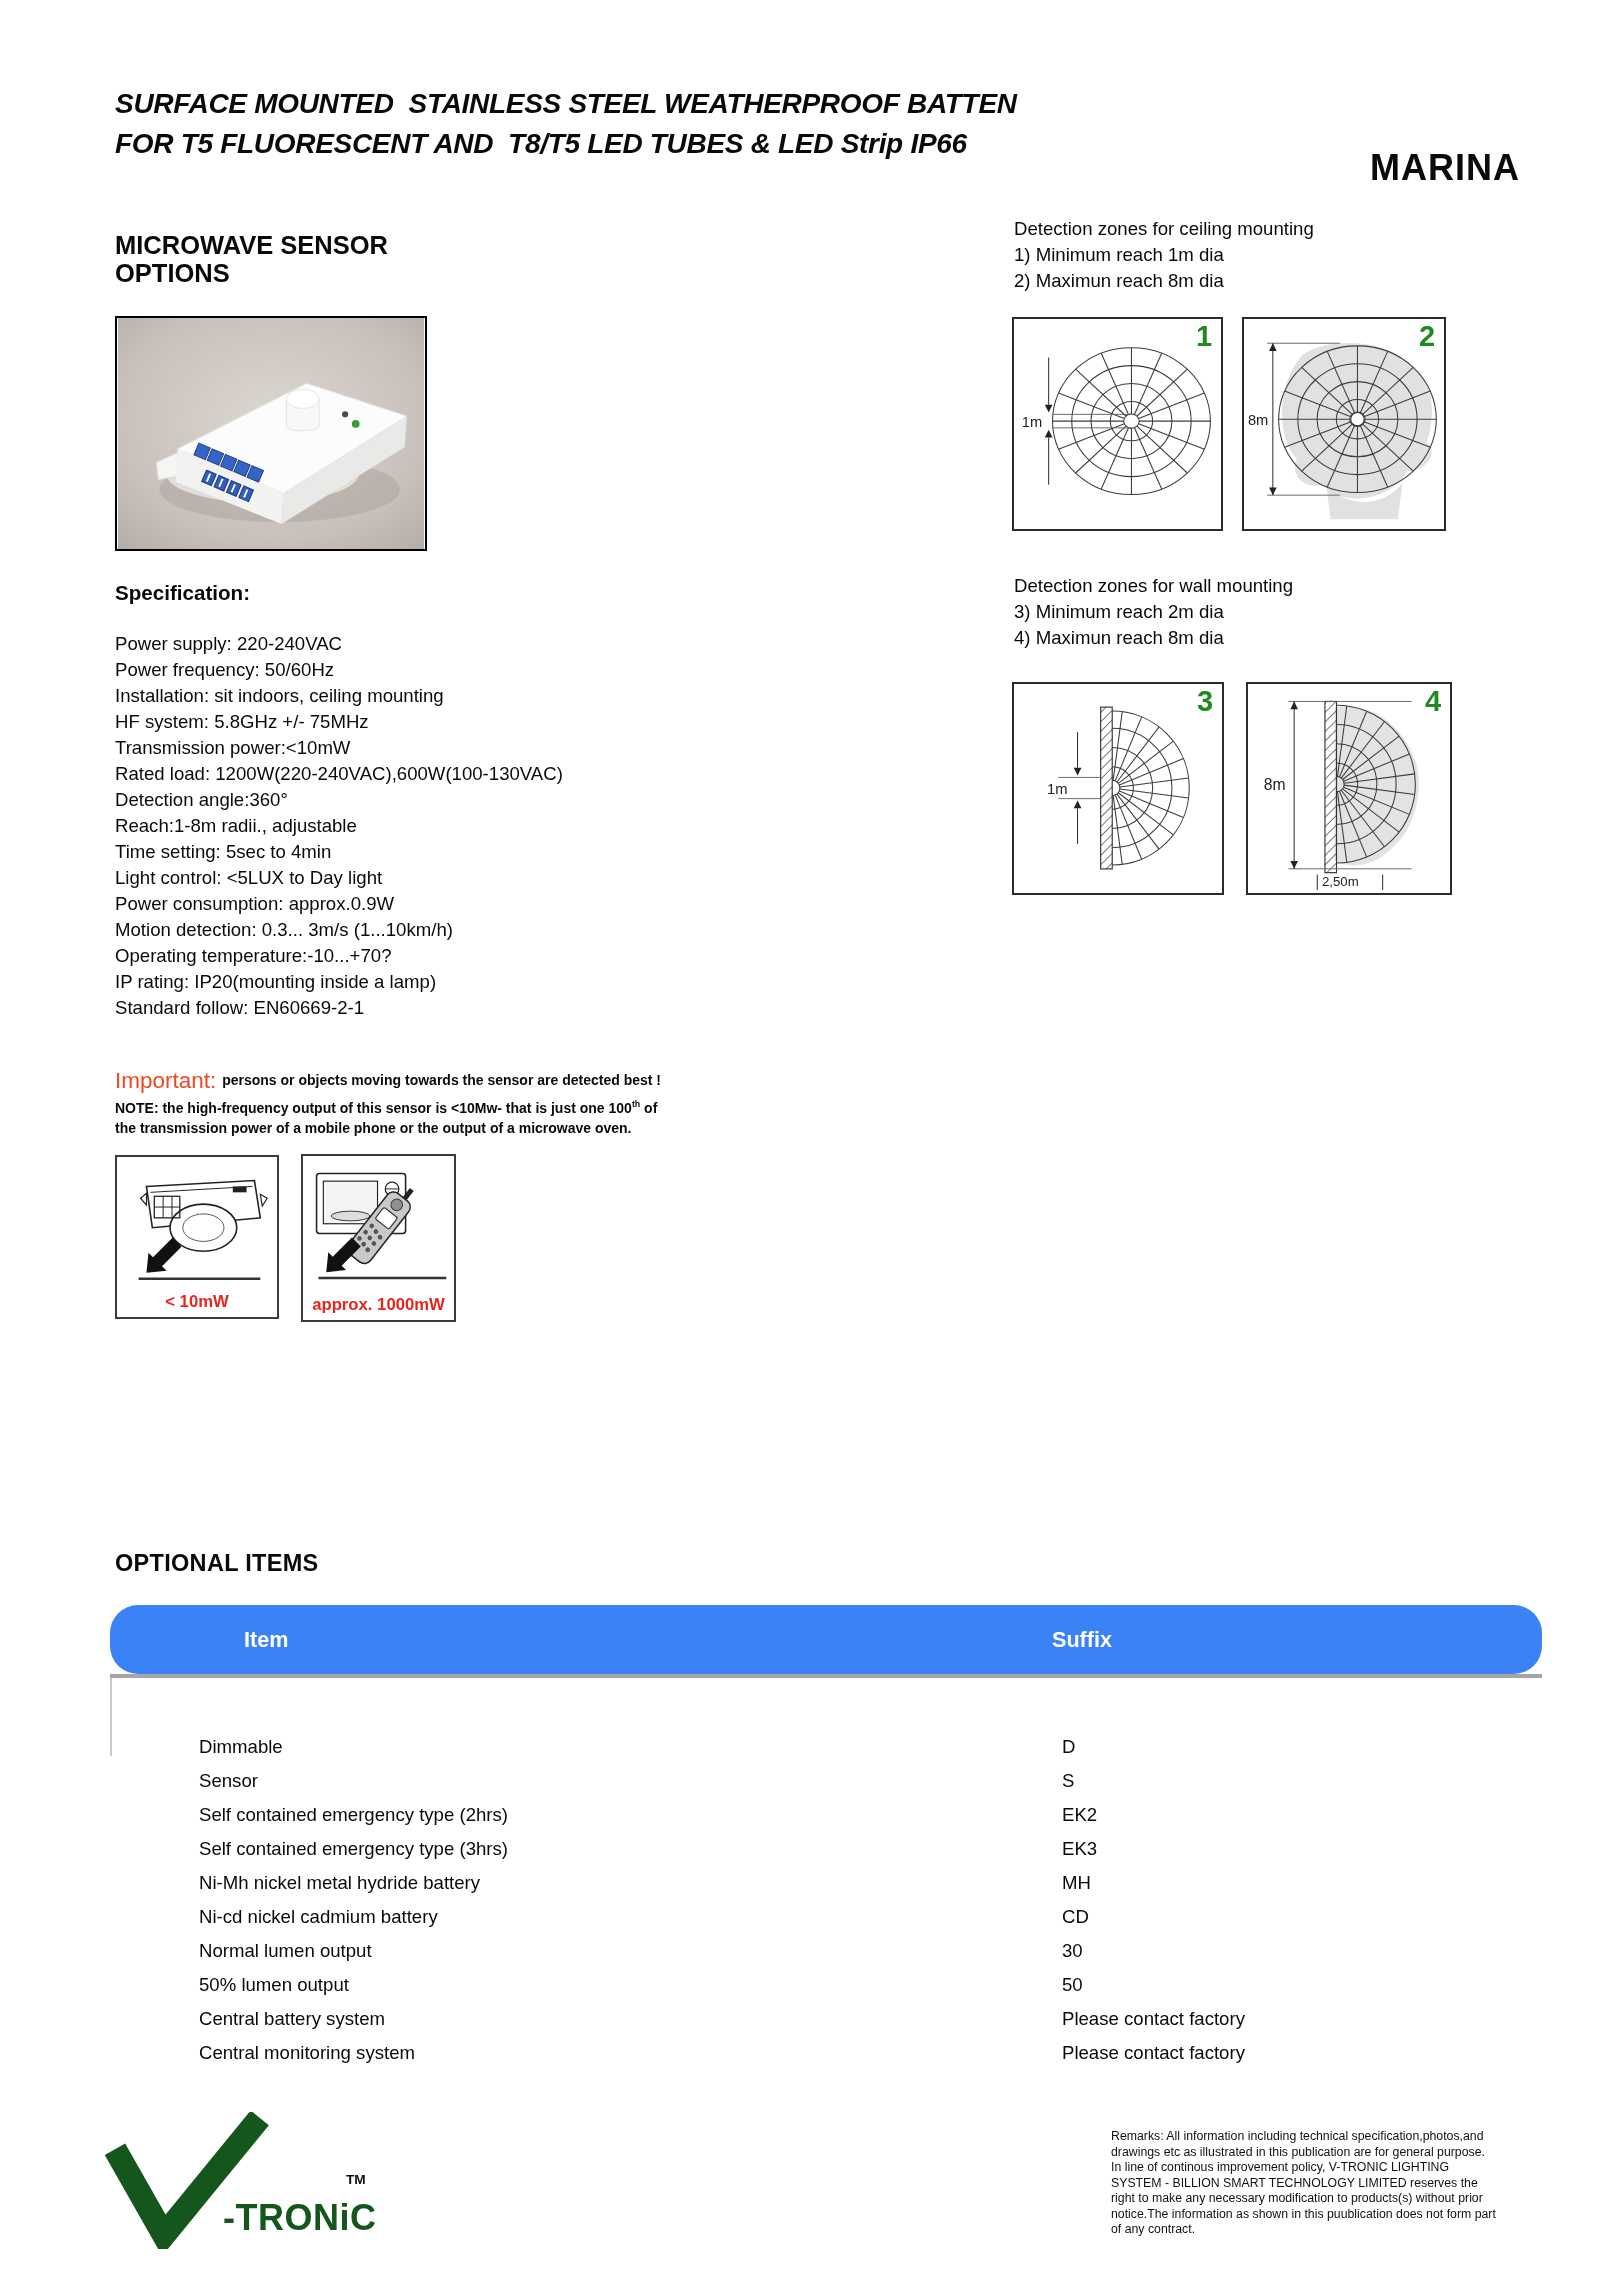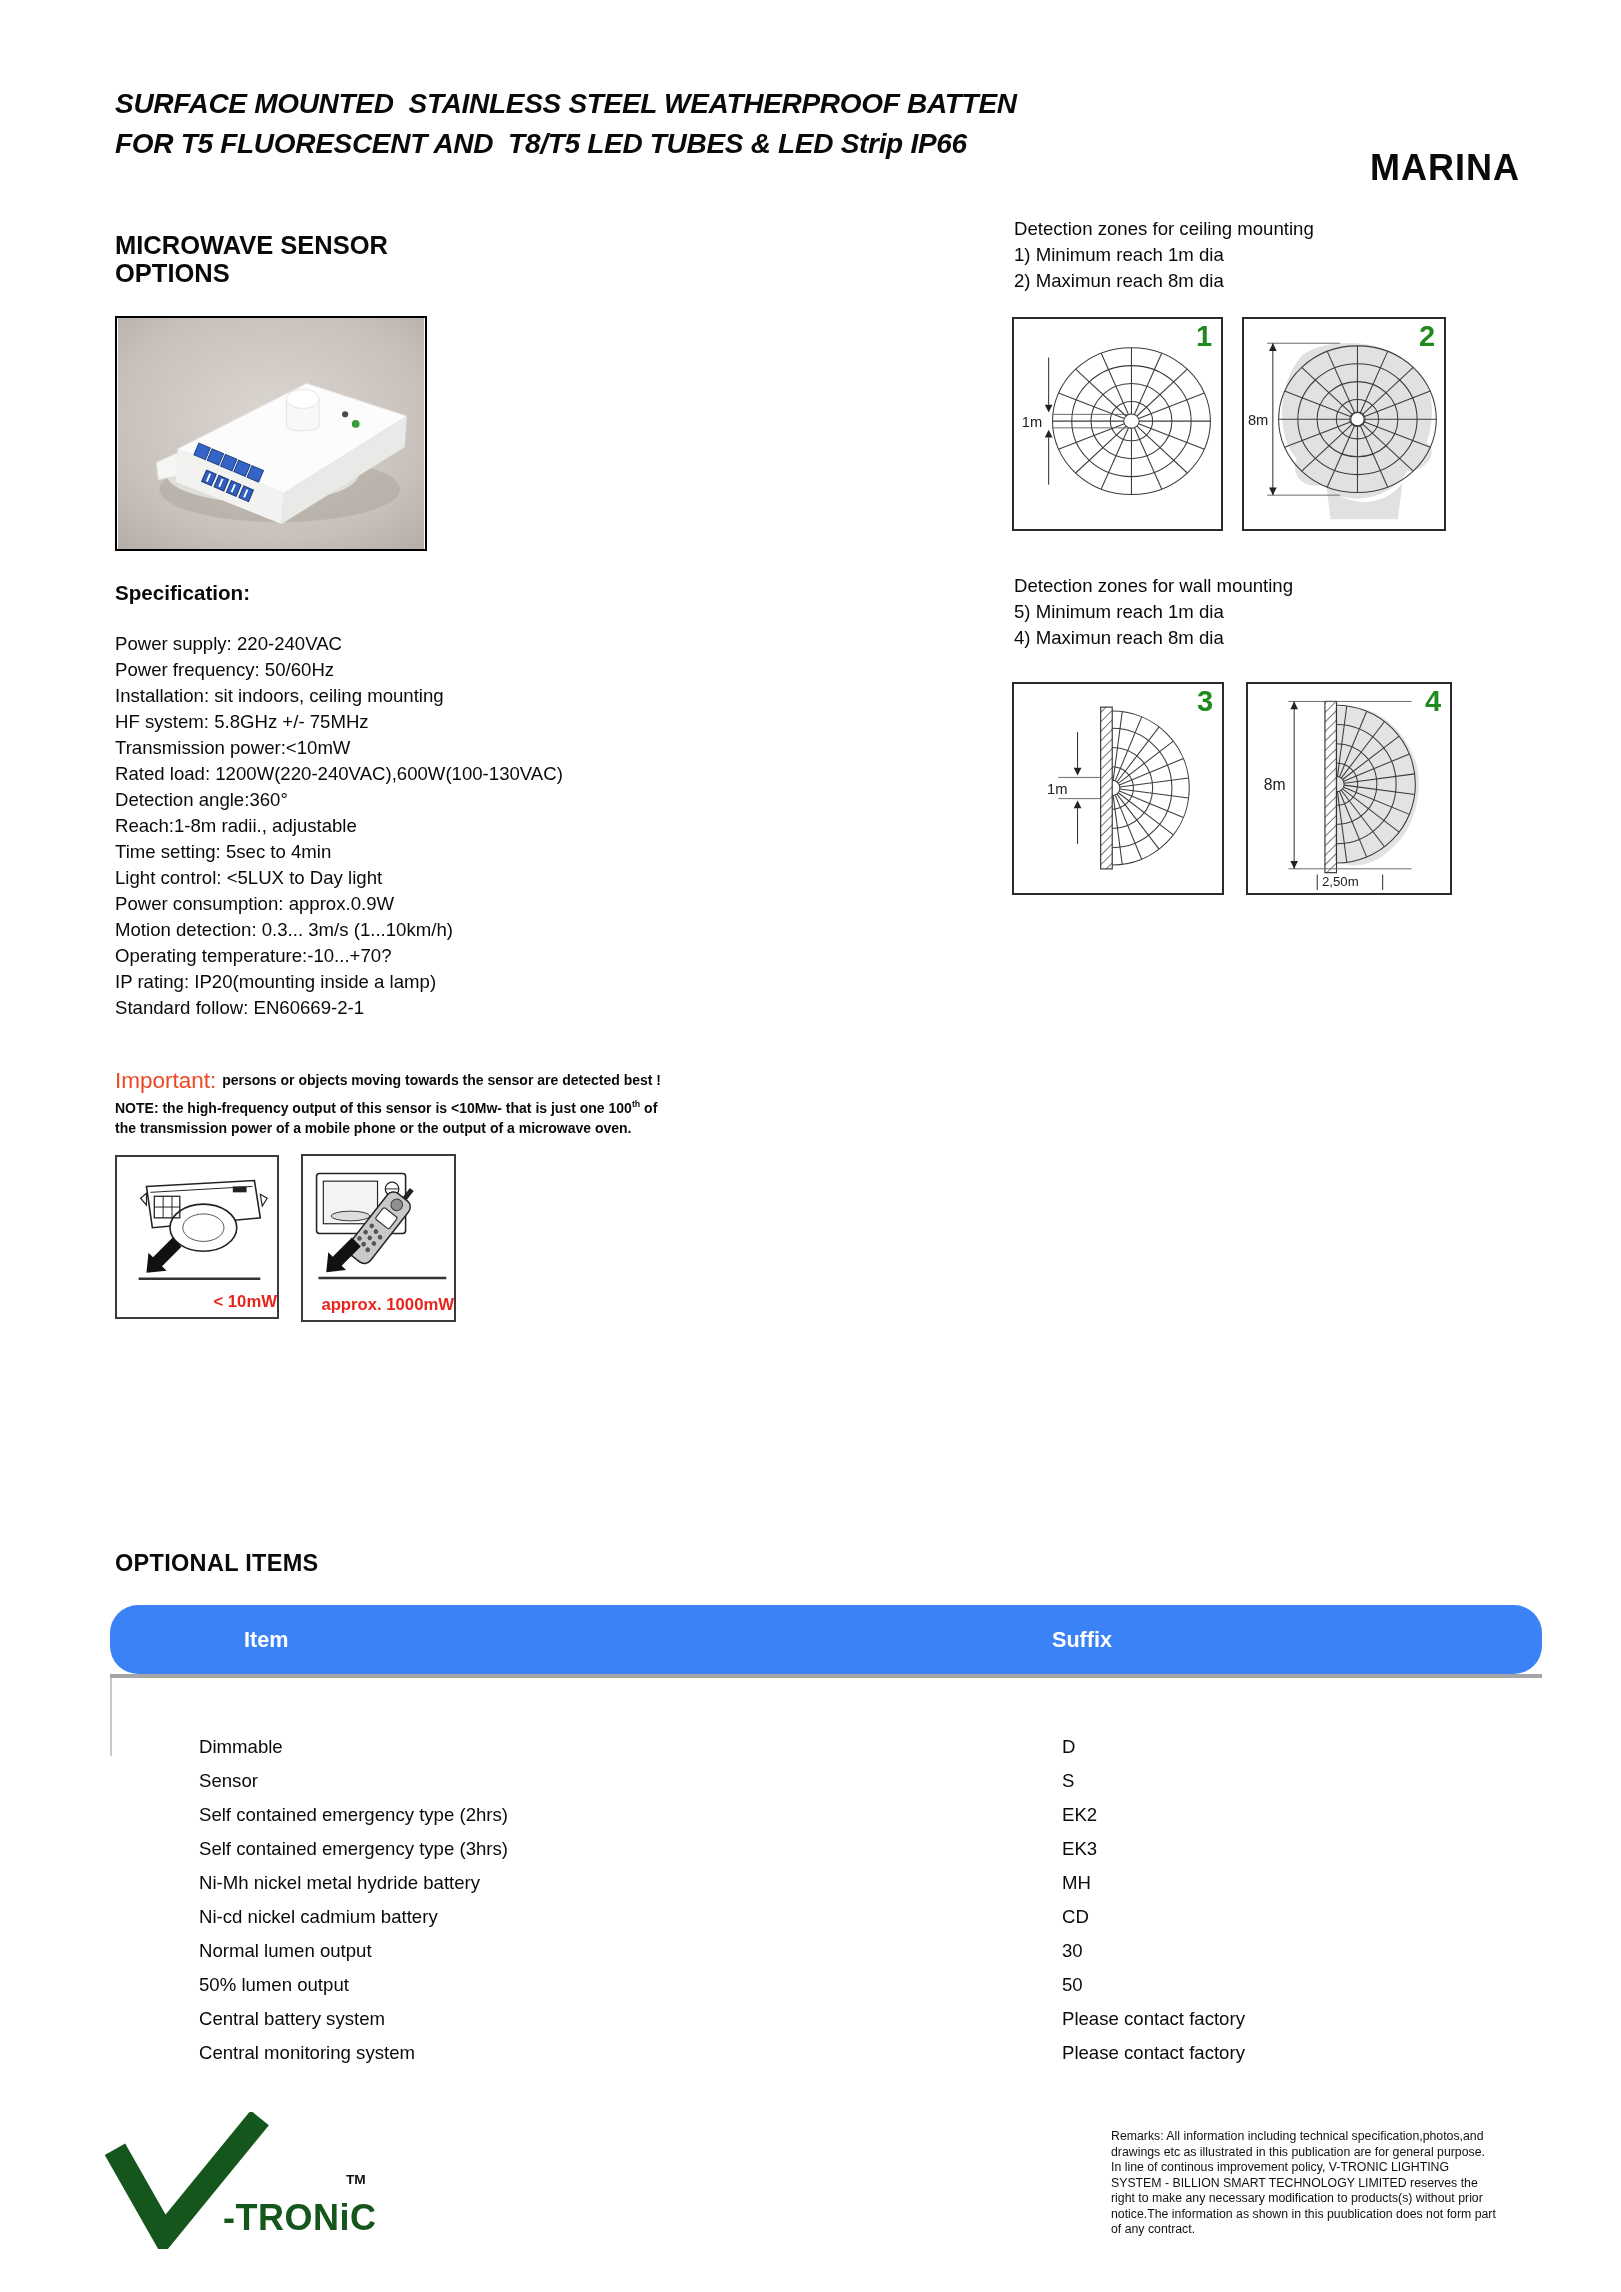--- a/index.html
+++ b/index.html
@@ -21,21 +21,21 @@
   .photo-frame svg{display:block;width:100%;height:100%;}
   .spec-heading{left:115px;top:581px;font-size:20.6px;font-weight:bold;}
   .spec-list{left:115px;top:631px;font-size:18.6px;line-height:26px;width:549px;}
   .important{left:115px;top:1068px;width:549px;}
   .important-label{font-size:22.5px;color:#ee4723;}
   .important-text{font-size:14px;font-weight:bold;vertical-align:2.9px;margin-left:5.9px;}
   .note-line{font-size:14px;font-weight:bold;line-height:20.6px;}
   .note-line sup{font-size:8.8px;}
   .warn-box{border:2px solid #3a3a3a;box-sizing:border-box;background:#fff;}
   .warn-box svg{display:block;width:100%;}
-  .warn-label{position:absolute;left:0;right:0;bottom:4.9px;text-align:right;
+  .warn-label{position:absolute;left:0;right:0;bottom:4.9px;text-align:center;
     font-size:16.7px;font-weight:bold;color:#e8251c;}
   .warn1{left:115px;top:1155px;width:164px;height:164px;}
   .warn2{left:301px;top:1154px;width:155px;height:168px;}
 
   
   .zone-text{left:1014px;font-size:18.6px;line-height:26px;}
   .diagram{border:2px solid #2b2b2b;box-sizing:border-box;background:#fff;}
   .diagram svg{display:block;width:100%;height:100%;}
   .diagram .num{position:absolute;top:1px;right:8.8px;font-size:29px;font-weight:bold;color:#1f8b1f;}
   .dim-label{position:absolute;font-size:14.7px;color:#222;}
@@ -269,21 +269,21 @@
         <polygon points="30,25 26,33 34,33"></polygon>
         <polygon points="30,183 26,175 34,175"></polygon>
       </g>
     </svg>
     <div class="num">2</div>
     <div class="dim-label" style="left:3.9px;top:93px;">8m</div>
   </div>
 
   <div class="abs zone-text" style="top:573px;">
     <div>Detection zones for wall mounting</div>
-    <div>5) Minimum reach 1m dia</div>
+    <div>3) Minimum reach 2m dia</div>
     <div>4) Maximun reach 8m dia</div>
   </div>
 
   <div class="abs diagram" style="left:1012px;top:682px;width:212px;height:213px;">
     <svg viewBox="0 0 216 217">
       <defs>
         <pattern id="hatch" width="7" height="7" patternUnits="userSpaceOnUse" patternTransform="rotate(45)">
           <line x1="0" y1="0" x2="0" y2="7" stroke="#444" stroke-width="1.5"></line>
         </pattern>
       </defs>

